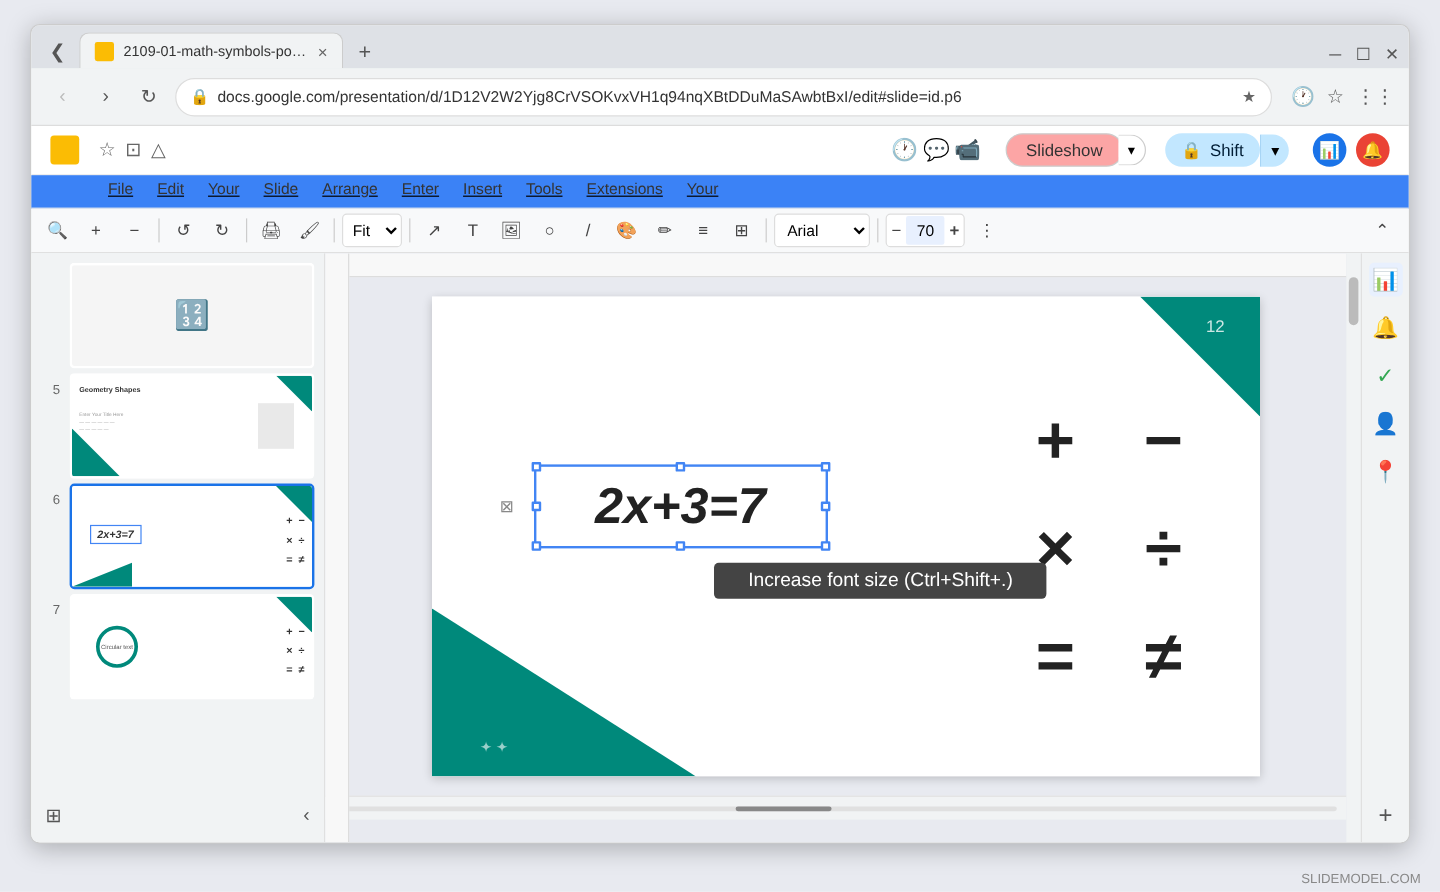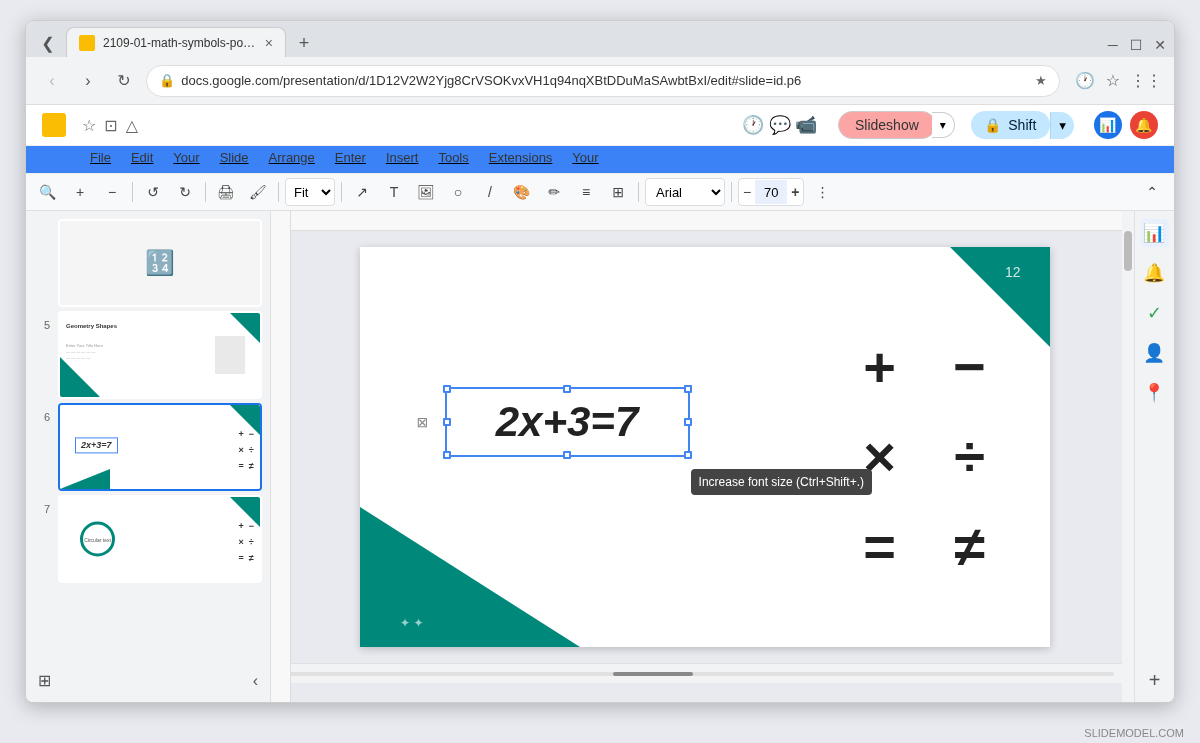--- a/index.html
+++ b/index.html
@@ -448,23 +448,23 @@
       line-height: 1;
     }
 
     
     .tooltip-box {
       position: absolute;
       top: 238px;
       right: 250px;
       background: #444;
       color: white;
-      padding: 6px 8px;
+      padding: 6px 28px;
       border-radius: 4px;
-      font-size: 12px;
+      font-size: 16px;
       white-space: nowrap;
       z-index: 100;
     }
 
     
     .sidebar-icons {
       width: 40px;
       background: #f1f3f4;
       display: flex;
       flex-direction: column;

